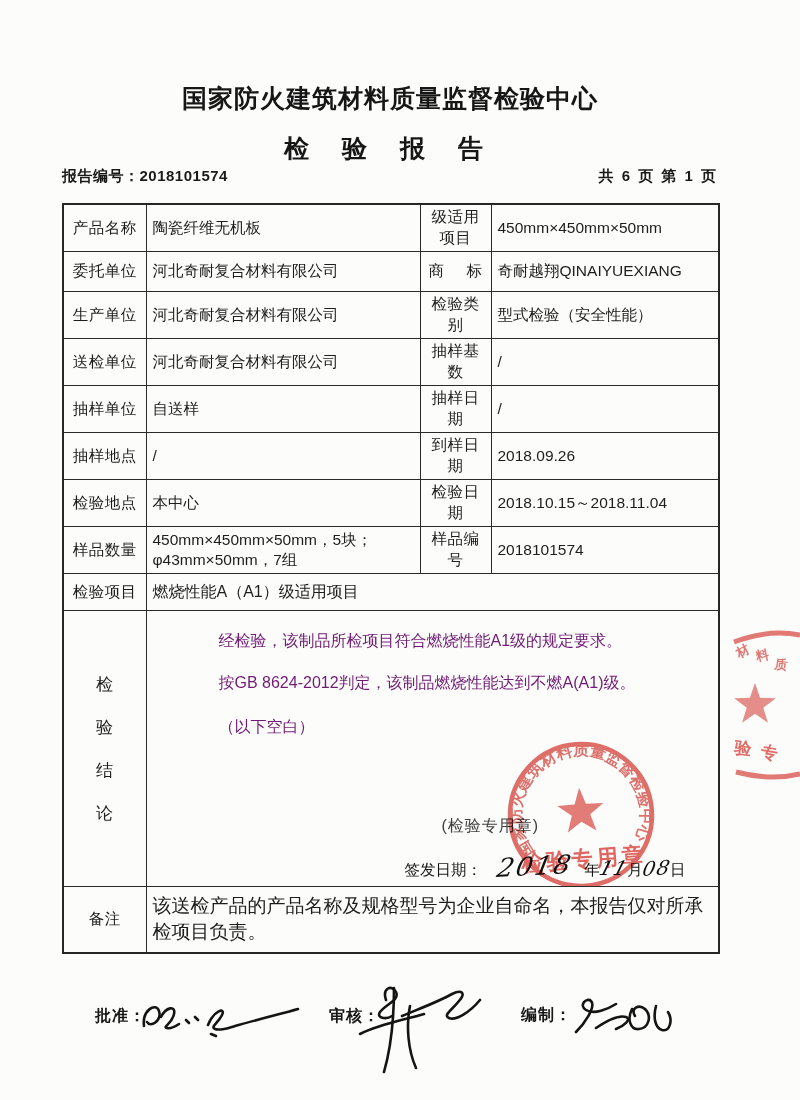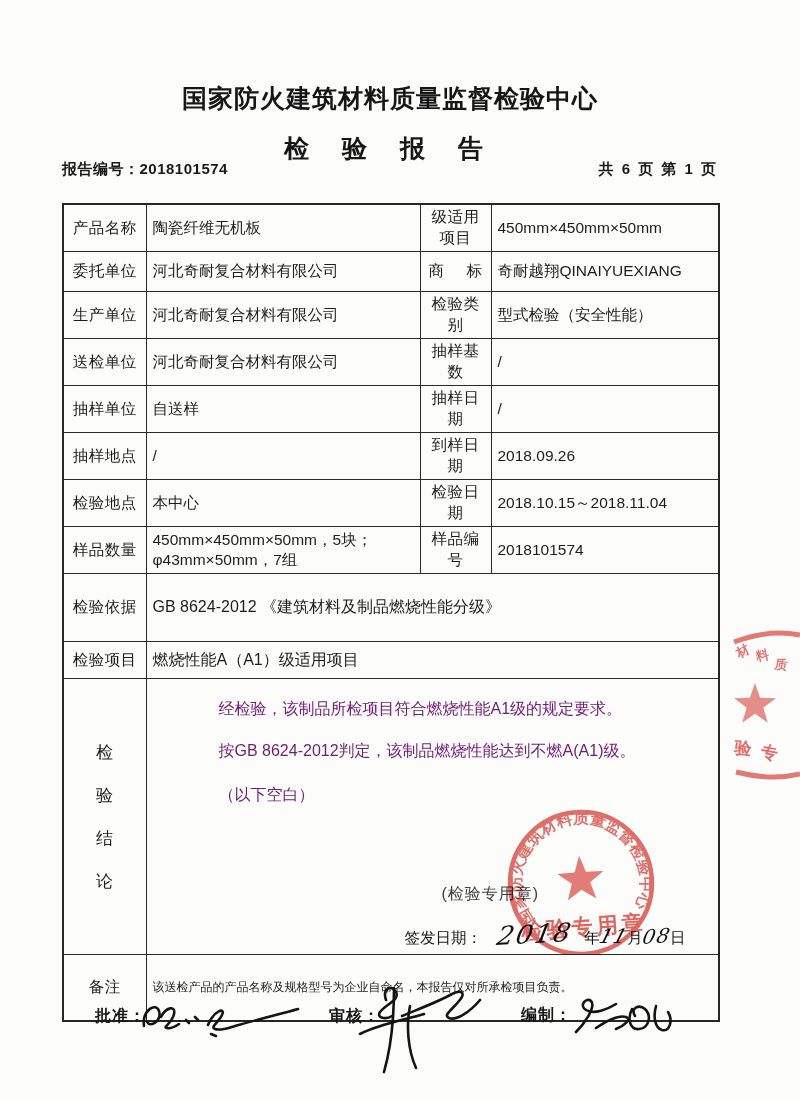--- a/index.html
+++ b/index.html
@@ -11,21 +11,21 @@
   
   .center-name{
     position:absolute;top:82px;left:0;width:780px;text-align:center;
     font-size:25px;font-weight:bold;letter-spacing:1px;color:#161616;
   }
   .report-title{
     position:absolute;top:132px;left:0;width:780px;text-align:center;
     font-size:25px;font-weight:bold;letter-spacing:13px;color:#161616;
   }
   .report-meta{
-    position:absolute;top:160px;left:62px;width:656px;
+    position:absolute;top:167px;left:62px;width:656px;
     display:flex;justify-content:space-between;align-items:baseline;
     font-size:15px;font-weight:bold;color:#1a1a1a;
   }
   .report-meta .no{letter-spacing:.5px;}
   .report-meta .pages{letter-spacing:2px;}
   
   table.info{
     position:absolute;top:203px;left:62px;width:656px;
     border-collapse:collapse;table-layout:fixed;
     border:2.5px solid #262626;
@@ -139,24 +139,20 @@
       <td class="lbl">检验日期</td>
       <td class="val">2018.10.15～2018.11.04</td>
     </tr>
     <tr class="r44">
       <td class="lbl">样品数量</td>
       <td class="val wrap2">450mm×450mm×50mm，5块；φ43mm×50mm，7组</td>
       <td class="lbl">样品编号</td>
       <td class="val">2018101574</td>
     </tr>
 
-    <tr class="r68">
-      <td class="lbl">检验依据</td>
-      <td class="val" colspan="3" style="font-size:16px">GB 8624-2012 《建筑材料及制品燃烧性能分级》</td>
-    </tr>
 
     <tr class="r37">
       <td class="lbl">检验项目</td>
       <td class="val" colspan="3" style="font-size:16px">燃烧性能A（A1）级适用项目</td>
     </tr>
 
     <tr class="r276">
       <td class="lbl conclusion-label">
         <div>
           <span>检</span>
@@ -193,21 +189,21 @@
           <text font-size="15" fill="#da5a54" font-weight="bold">
             <textPath href="#ringArc" startOffset="0" textLength="250" lengthAdjust="spacingAndGlyphs">国家防火建筑材料质量监督检验中心</textPath>
           </text>
           <text x="75" y="126" text-anchor="middle" font-size="22" font-weight="bold" fill="#dc4b45" letter-spacing="4" textLength="124" lengthAdjust="spacingAndGlyphs">检验专用章</text>
         </svg>
       </td>
     </tr>
 
     <tr class="r66">
       <td class="lbl">备注</td>
-      <td class="val" colspan="3" style="font-size:12px">该送检产品的产品名称及规格型号为企业自命名，本报告仅对所承检项目负责。</td>
+      <td class="val" colspan="3" style="font-size:19px">该送检产品的产品名称及规格型号为企业自命名，本报告仅对所承检项目负责。</td>
     </tr>
   </tbody>
     </table>
 
   <svg class="stamp-edge" viewBox="0 0 74 160">
     <path d="M 8 16 Q 42 3 74 9" fill="none" stroke="#dd5a54" stroke-width="5"></path>
     <path d="M 10 146 Q 45 155 74 148" fill="none" stroke="#dd5a54" stroke-width="5"></path>
     <text x="13" y="32" font-size="13" fill="#da5a54" font-weight="bold" transform="rotate(-28 13 32)">材</text>
     <text x="31" y="35" font-size="13" fill="#da5a54" font-weight="bold" transform="rotate(-12 31 35)">料</text>
     <text x="48" y="42" font-size="13" fill="#da5a54" font-weight="bold" transform="rotate(8 48 42)">质</text>

